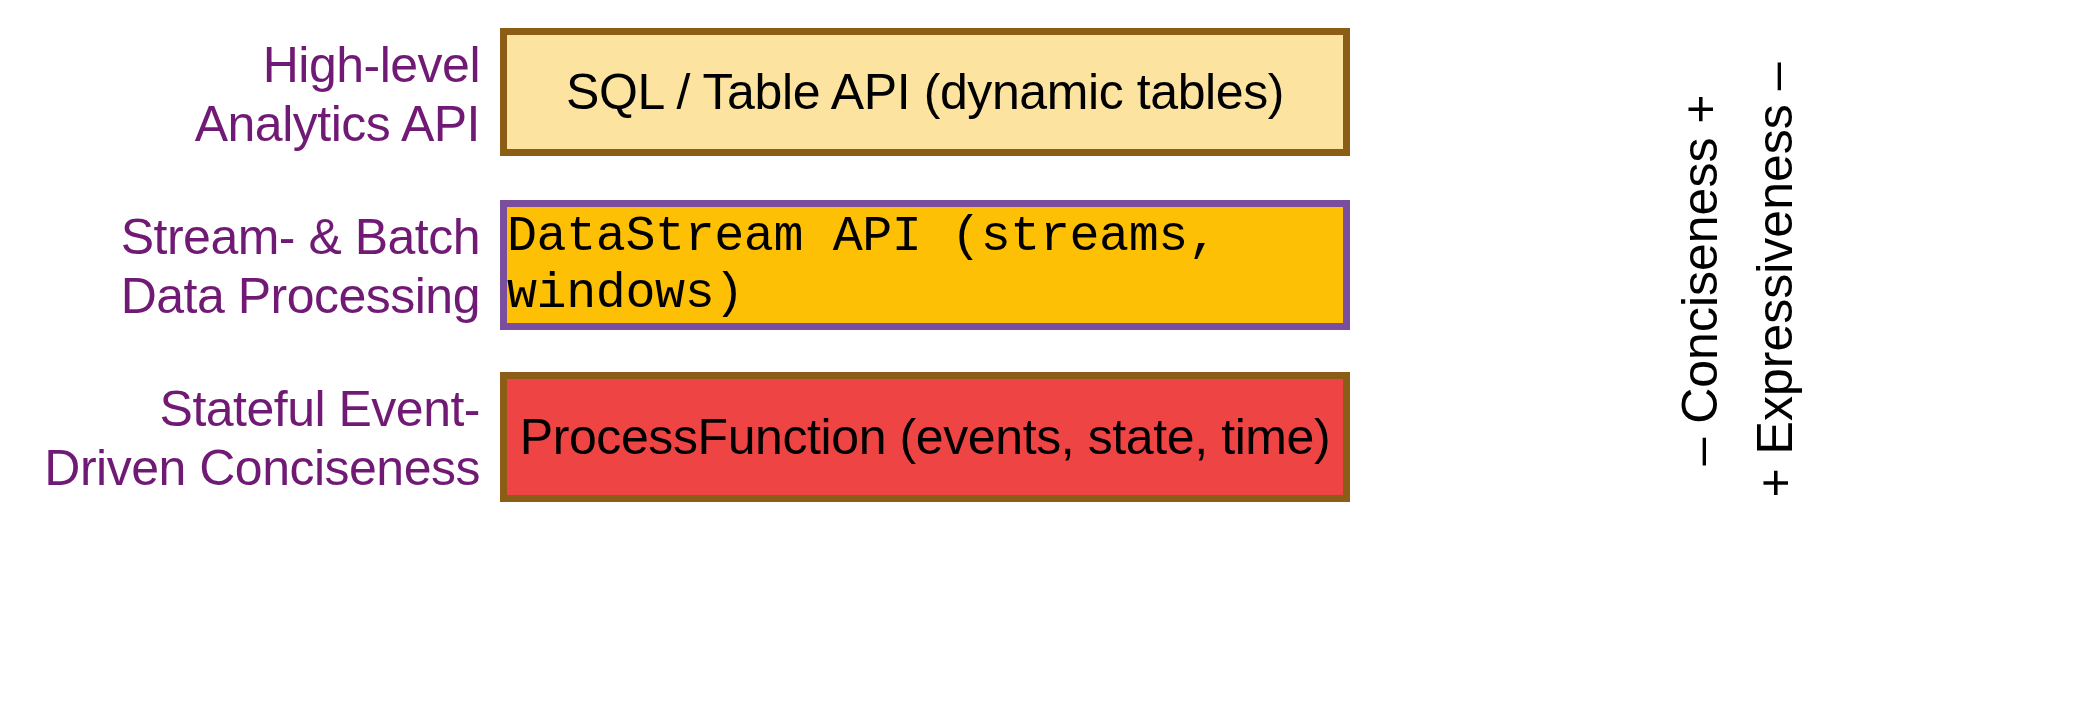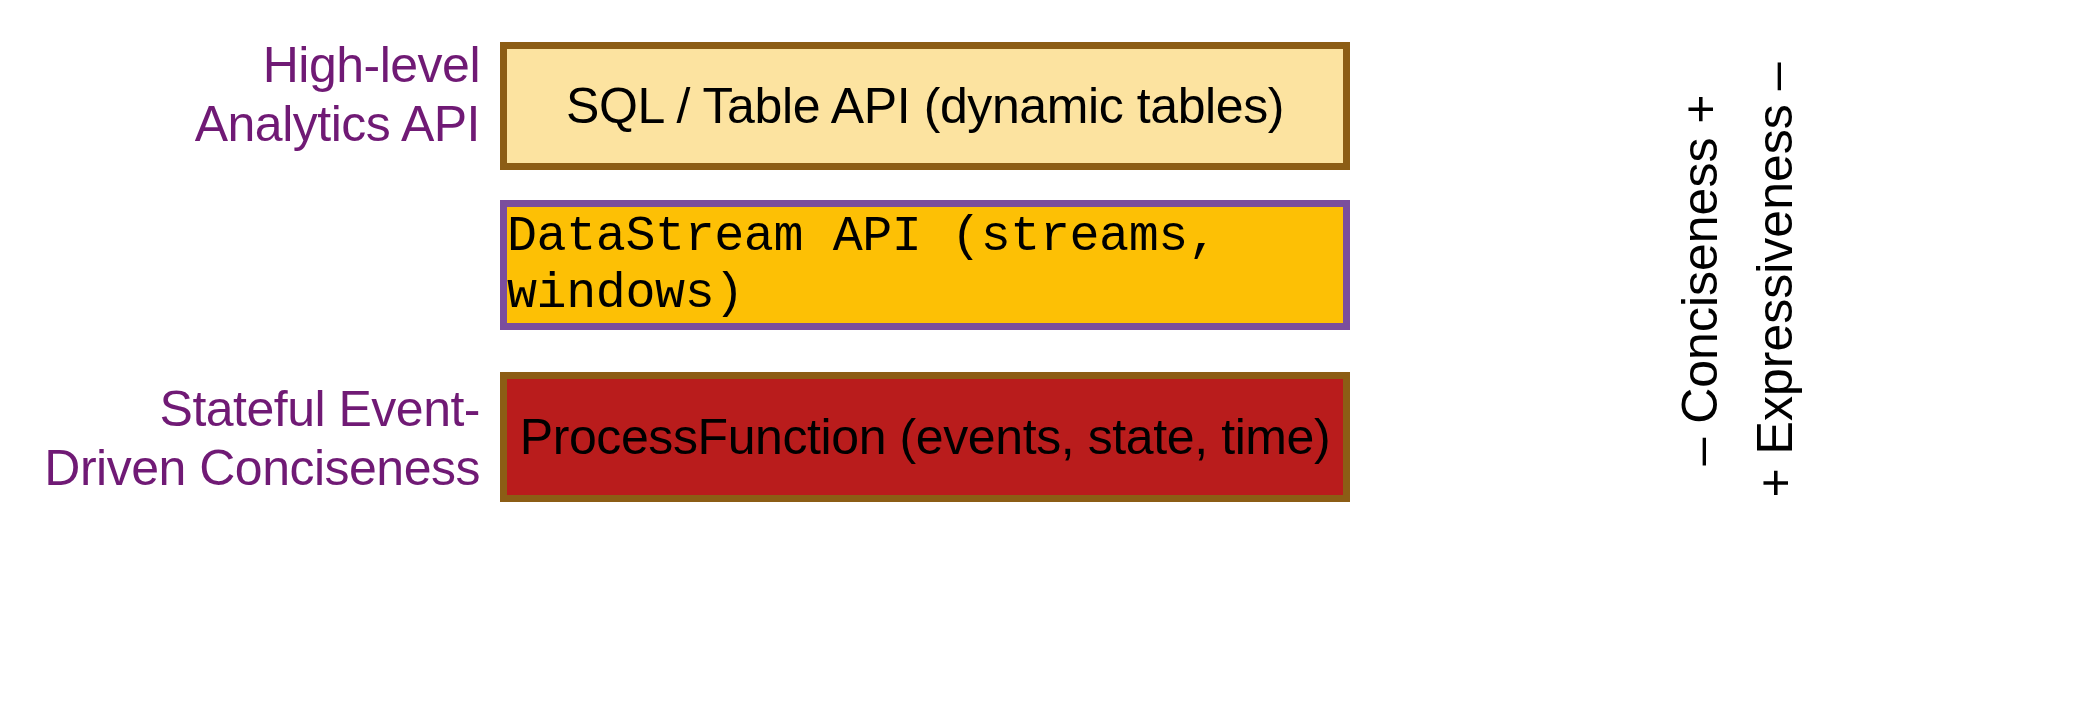--- a/index.html
+++ b/index.html
@@ -43,36 +43,36 @@
     width: 850px;
     box-sizing: border-box;
     display: flex;
     align-items: center;
     justify-content: center;
     font-size: 50px;
     letter-spacing: -0.4px;
     color: #000000;
   }
   .layer-box-1 {
-    top: 42px;
+    top: 28px;
     height: 128px;
     background: #FCE3A0;
     border: 7px solid #8C5D15;
   }
   .layer-box-2 {
     top: 200px;
     height: 130px;
     background: #FDC005;
     border: 7px solid #7B4E9D;
     font-family: Liberation Mono, monospace;
   }
   .layer-box-3 {
     top: 372px;
     height: 130px;
-    background: #b91c1c;
+    background: #ef4444;
     border: 7px solid #8C5D15;
   }
 
   
   .axis-label {
     position: absolute;
     top: 0;
     height: 540px;
     width: 540px;
     display: flex;
@@ -105,20 +105,22 @@
 
 <div id="diagram">
 
   <div class="label-col label-row1">High-level
 Analytics API</div>
 
   <div class="layer-box layer-box-1">
     <span>SQL / Table API (dynamic tables)</span>
   </div>
 
+  <div class="label-col label-row2">Stream- &amp; Batch
+Data Processing</div>
 
   <div class="layer-box layer-box-2">
     <span>DataStream API (streams, windows)</span>
   </div>
 
   <div class="label-col label-row3">Stateful Event-
 Driven Conciseness</div>
 
   <div class="layer-box layer-box-3">
     <span>ProcessFunction (events, state, time)</span>

